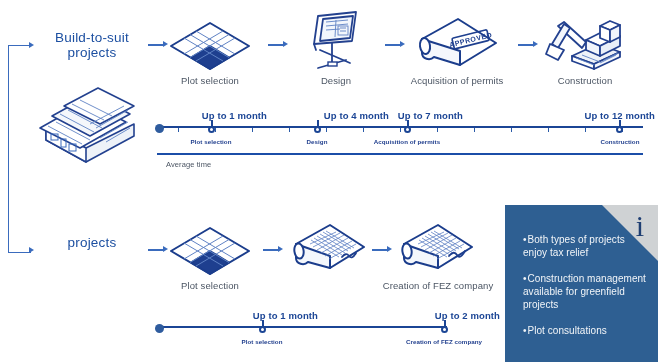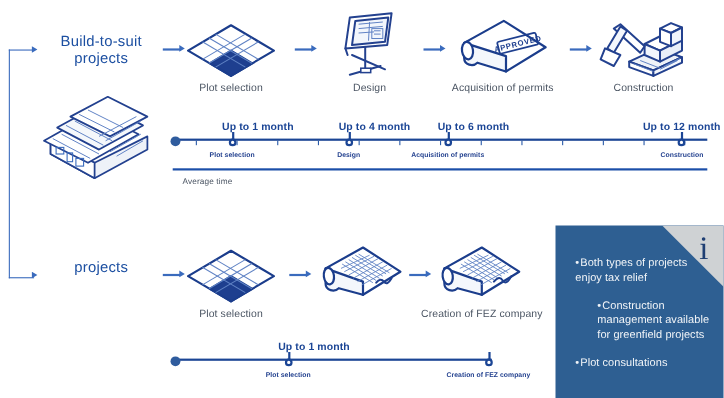--- a/index.html
+++ b/index.html
@@ -258,22 +258,22 @@
         <path d="M34 46 L52 53"></path>
           <path d="M40 43 L58 50"></path>
         <path d="M58 51 L74 43"></path>
           <path d="M62 48 L76 41"></path>
       </g>
     </svg>
   </div>
   <div class="abs step-caption" style="left:536px; top:75px; width:98px;">Construction</div>
 
   <div class="abs tl-duration" style="left:157px; top:110px; width:110px;">Up to 1 month</div>
-  <div class="abs tl-duration" style="left:263px; top:110px; width:110px;">Up to 4 month</div>
-  <div class="abs tl-duration" style="left:353px; top:110px; width:110px;">Up to 6 month</div>
+  <div class="abs tl-duration" style="left:279px; top:110px; width:110px;">Up to 4 month</div>
+  <div class="abs tl-duration" style="left:353px; top:110px; width:110px;">Up to 7 month</div>
   <div class="abs tl-duration" style="left:565px; top:110px; width:90px;">Up to 12 month</div>
 
   <div class="abs tl-axis" style="left:157px; top:126px; width:486px;"></div>
 
   <div class="abs tl-tick" style="left:178px; top:128px;"></div>
   <div class="abs tl-tick" style="left:215px; top:128px;"></div>
   <div class="abs tl-tick" style="left:252px; top:128px;"></div>
   <div class="abs tl-tick" style="left:289px; top:128px;"></div>
   <div class="abs tl-tick" style="left:326px; top:128px;"></div>
   <div class="abs tl-tick" style="left:363px; top:128px;"></div>
@@ -382,20 +382,21 @@
           <path d="M35 31 L62 16"></path>
         <path d="M39 34 L66 19"></path>
           <path d="M43 37 L70 22"></path>
       </g>
       <path d="M55 34 q5 -6 8 -1 q3 5 8 -4" fill="none" stroke="#1e3f8f" stroke-width="1.8" stroke-linecap="round"></path>
     </svg>
   </div>
   <div class="abs step-caption" style="left:378px; top:280px; width:120px;">Creation of FEZ company</div>
 
   <div class="abs tl-duration" style="left:208px; top:310px; width:110px;">Up to 1 month</div>
+  <div class="abs tl-duration" style="left:390px; top:310px; width:110px;">Up to 2 month</div>
 
   <div class="abs tl-axis" style="left:157px; top:326px; width:290px;"></div>
 
   <div class="abs tl-start-dot" style="left:155px; top:324px;"></div>
 
   <div class="abs tl-stem" style="left:262px; top:320px; height:8px;"></div>
   <div class="abs tl-dot" style="left:259px; top:326px;"></div>
   <div class="abs tl-node-label" style="left:212px; top:338px; width:100px;">Plot selection</div>
 
   <div class="abs tl-stem" style="left:444px; top:320px; height:8px;"></div>
@@ -403,21 +404,21 @@
   <div class="abs tl-node-label" style="left:389px; top:338px; width:110px;">Creation of FEZ company</div>
 
   <div class="abs" id="info-panel" style="left:505px; top:205px; width:153px; height:157px;">
     <div class="info-corner"></div>
     <div class="info-i" style="right:14px; top:6px;">i</div>
 
     <div class="abs" style="left:18px; top:28px; width:126px;">
       <div class="info-item" style="margin-bottom:13px;">
         <span class="b">•</span><span>Both types of projects enjoy tax relief</span>
       </div>
-      <div class="info-item" style="margin-bottom:13px;margin-left:20px;">
+      <div class="info-item" style="margin-bottom:13px;">
         <span class="b">•</span><span>Construction management available for greenfield projects</span>
       </div>
       <div class="info-item">
         <span class="b">•</span><span>Plot consultations</span>
       </div>
     </div>
   </div>
 
 </div>
 

